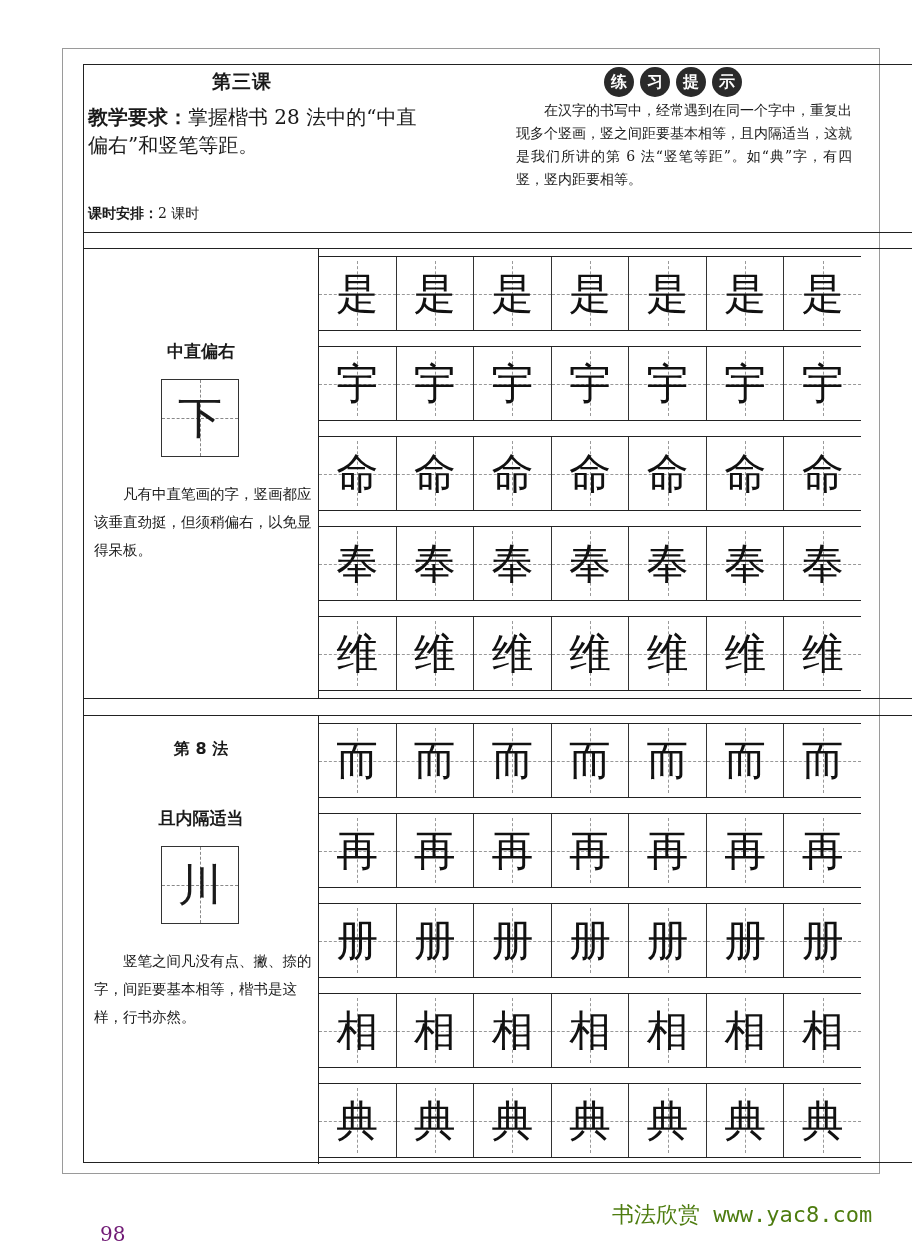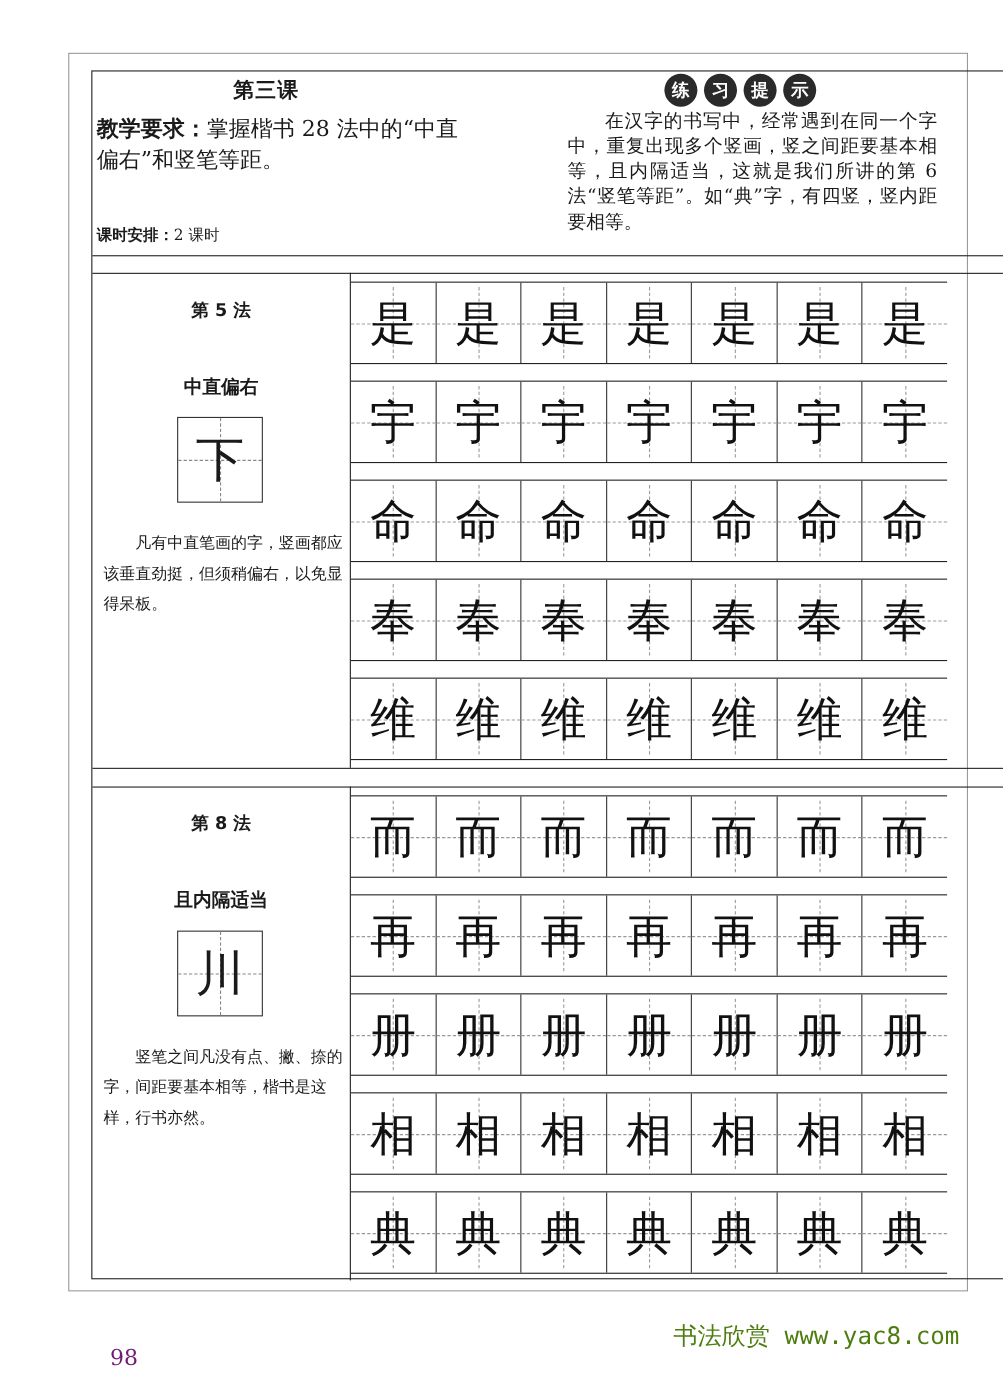--- a/index.html
+++ b/index.html
@@ -9,21 +9,21 @@
   .inner{position:absolute;left:83px;top:64px;width:833px;height:1099px;border:1.5px solid #222;box-sizing:border-box;}
   .header{position:absolute;left:0;top:0;width:100%;height:168px;}
   .lesson-title{position:absolute;left:128px;top:4px;font-size:19px;font-weight:bold;letter-spacing:1px;}
   .req{position:absolute;left:4px;top:38px;width:330px;font-size:20px;line-height:28px;font-family:"DejaVu Serif",serif;}
   .req b{font-family:"DejaVu Sans",sans-serif;font-weight:bold;}
   .sched{position:absolute;left:4px;top:140px;font-size:14px;font-family:"DejaVu Serif",serif;}
   .sched b{font-family:"DejaVu Sans",sans-serif;font-weight:bold;}
   .tips-head{position:absolute;left:520px;top:2px;display:flex;gap:6px;}
   .tip-circle{width:30px;height:30px;border-radius:50%;background:#2a2a2a;color:#fff;font-size:16px;font-weight:bold;
               display:flex;align-items:center;justify-content:center;}
-  .tips-text{position:absolute;left:432px;top:34px;width:336px;font-size:17px;line-height:23px;font-family:"DejaVu Serif",serif;text-indent:2em;text-align:justify;}
+  .tips-text{position:absolute;left:432px;top:34px;width:336px;font-size:14px;line-height:23px;font-family:"DejaVu Serif",serif;text-indent:2em;text-align:justify;}
   .sep1{position:absolute;left:0;top:167px;width:100%;border-top:1.5px solid #222;}
   .sep2{position:absolute;left:0;top:183px;width:100%;border-top:1.5px solid #222;}
   .section{position:absolute;left:0;width:100%;}
   .sec-left{position:absolute;left:0;top:0;width:235px;height:100%;border-right:1.5px solid #222;box-sizing:border-box;}
   .law-num{position:absolute;left:0;width:100%;text-align:center;top:24px;font-size:16px;font-weight:bold;}
   .law-name{position:absolute;left:0;width:100%;text-align:center;top:92px;font-size:17px;font-weight:bold;}
   .example-box{position:absolute;left:77px;top:131px;width:78px;height:78px;border:1.3px solid #333;box-sizing:border-box;}
   .example-box .vh{position:absolute;left:50%;top:0;height:100%;border-left:1px dashed #888;}
   .example-box .hh{position:absolute;top:50%;left:0;width:100%;border-top:1px dashed #888;}
   .example-char{position:absolute;left:0;top:0;width:100%;height:100%;display:flex;align-items:center;justify-content:center;font-size:44px;font-family:"DejaVu Serif",serif;}
@@ -61,21 +61,20 @@
       <div class="tip-circle">示</div>
     </div>
     <div class="tips-text">在汉字的书写中，经常遇到在同一个字中，重复出现多个竖画，竖之间距要基本相等，且内隔适当，这就是我们所讲的第 6 法“竖笔等距”。如“典”字，有四竖，竖内距要相等。</div>
   </div>
   <div class="sep1"></div>
   <div class="sep2"></div>
 
   <div id="sections">
       <div class="section" style="top: 183px; height: 450px;">
         <div class="sec-left">
-          <div class="law-num">第 5 法</div>
           <div class="law-name">中直偏右</div>
           <div class="example-box">
             <div class="vh"></div>
             <div class="hh"></div>
             <div class="example-char">下</div>
           </div>
           <div class="law-desc">凡有中直笔画的字，竖画都应该垂直劲挺，但须稍偏右，以免显得呆板。</div>
         </div>
         <div class="grid">
           <div class="grow" style="top:8px">

